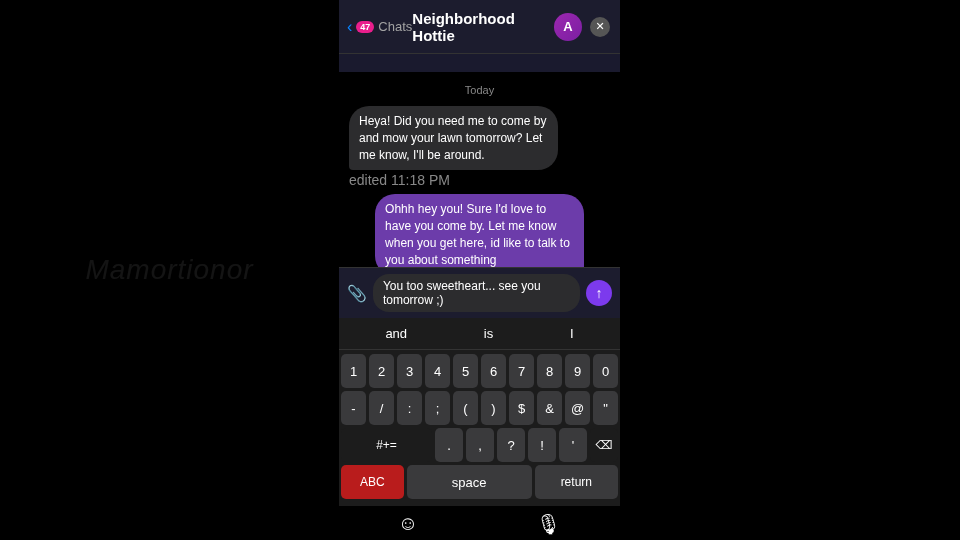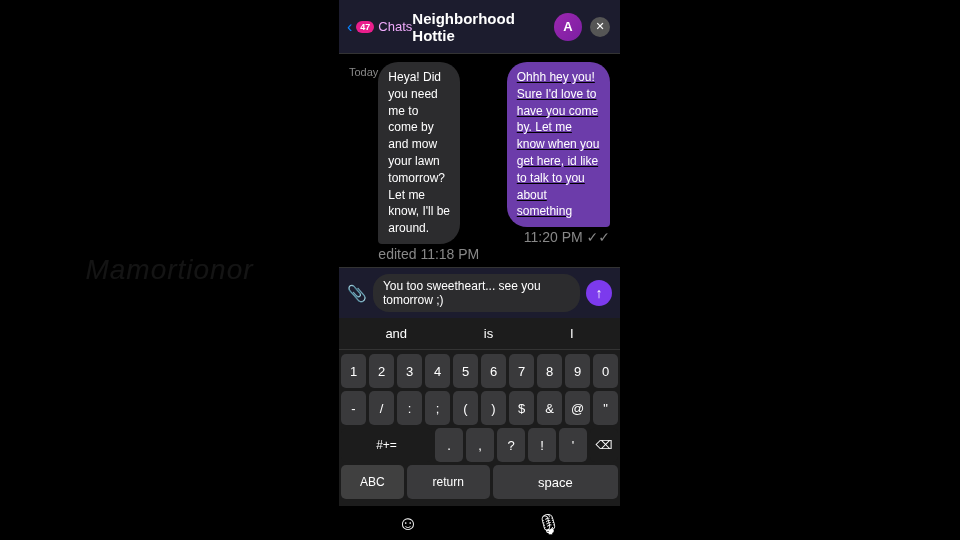--- a/index.html
+++ b/index.html
@@ -59,21 +59,21 @@
       color: #fff;
       font-size: 9px;
       font-weight: 700;
       border-radius: 8px;
       padding: 1px 4px;
       min-width: 16px;
       text-align: left;
     }
 
     .chats-link {
-      color: #f0abfc;
+      color: #a3a3a3;
       font-size: 13px;
       display: flex;
       align-items: center;
       gap: 2px;
     }
 
     .chevron-left {
       color: #0a84ff;
       font-size: 16px;
       line-height: 1;
@@ -113,43 +113,44 @@
       margin-left: 4px;
       cursor: pointer;
     }
 
     
     .chat-area {
       flex: 1;
       padding: 8px 10px;
       overflow-y: auto;
       display: flex;
-      flex-direction: row;
+      flex-direction: column;
+      gap: 6px;
       background: #000;
+      margin-top: 18px;
     }
 
     .date-label {
       text-align: center;
       color: #888;
       font-size: 11px;
       margin: 4px 0;
     }
 
     .msg-row {
       display: flex;
       flex-direction: column;
     }
 
     .msg-row.received {
       align-items: flex-start;
     }
 
     .msg-row.sent {
-      align-items: flex-end;
-      text-decoration: underline;
+      align-items: center;
     }
 
     .bubble {
       max-width: 80%;
       padding: 7px 10px;
       border-radius: 20px;
       font-size: 12px;
       line-height: 1.4;
     }
 
@@ -274,21 +275,21 @@
     .key.return-key {
       max-width: none;
       flex: 2;
       background: #3a3a3c;
       font-size: 12px;
     }
 
     .key.abc-key {
       max-width: none;
       flex: 1.5;
-      background: #404040;
+      background: #b91c1c;
       font-size: 12px;
     }
 
     .key.sym-key {
       max-width: none;
       flex: 1;
       background: #1c1c1c;
       font-size: 12px;
     }
 
@@ -394,22 +395,22 @@
       <div class="key">.</div>
       <div class="key">,</div>
       <div class="key">?</div>
       <div class="key">!</div>
       <div class="key">'</div>
       <div class="key dark">⌫</div>
     </div>
 
     <div class="key-row">
       <div class="key dark abc-key">ABC</div>
+      <div class="key space">space</div>
       <div class="key return-key">return</div>
-      <div class="key space">space</div>
     </div>
   </div>
 
   <div class="bottom-bar">
     <span class="bottom-icon">☺</span>
     <span class="bottom-icon">🎙</span>
   </div>
 
 </div>
 

